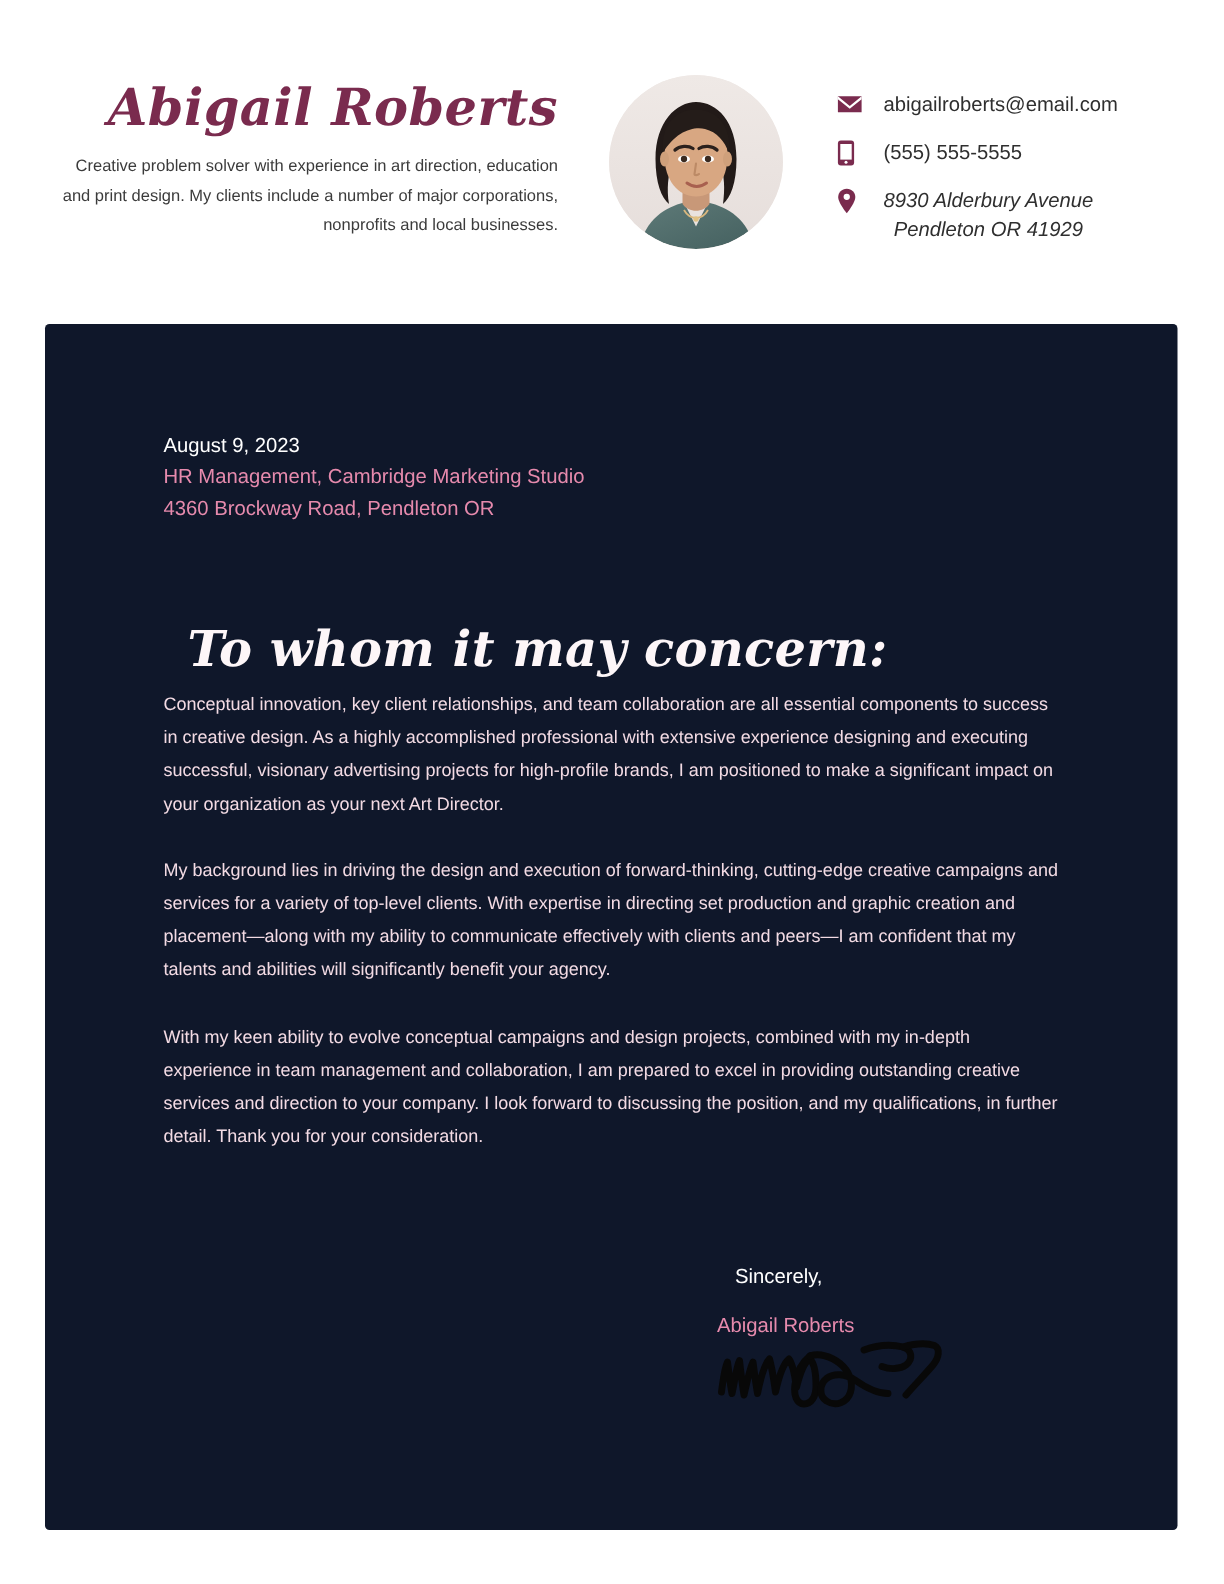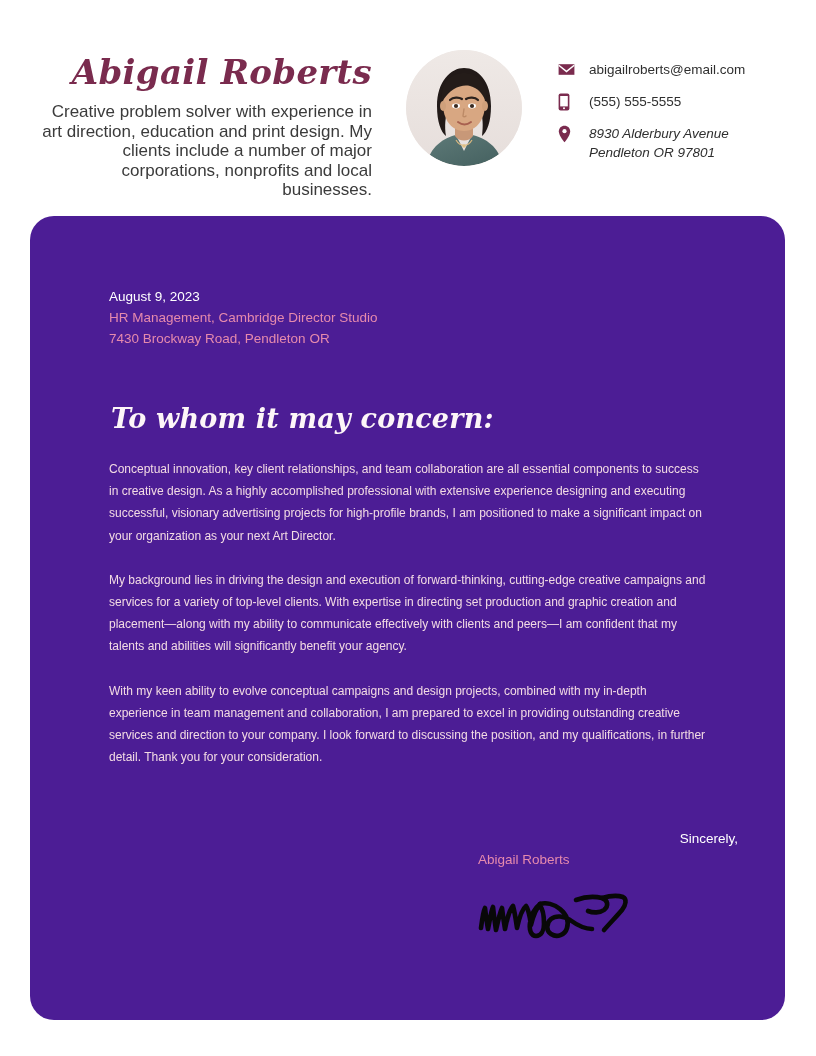--- a/index.html
+++ b/index.html
@@ -39,21 +39,21 @@
     font-weight: bold;
     font-size: 34px;
     line-height: 40px;
     color: #7a2b4e;
     letter-spacing: 0.3px;
     margin: 0 0 10px 0;
     white-space: nowrap;
   }
 
   .tagline {
-    font-size: 17px;
+    font-size: 11px;
     line-height: 19.5px;
     color: #3b3b3b;
     margin: 0;
   }
 
   .photo-wrap {
     position: absolute;
     left: 406px;
     top: 50px;
     width: 116px;
@@ -67,20 +67,21 @@
   .contact {
     position: absolute;
     left: 558px;
     top: 60px;
     width: 250px;
   }
   .contact-row {
     display: flex;
     align-items: flex-start;
     margin-bottom: 13px;
+    text-align: center;
   }
   .contact-row:last-child { margin-bottom: 0; font-style: italic; }
   .c-icon {
     width: 22px;
     min-width: 22px;
     height: 17px;
     display: flex;
     align-items: center;
     justify-content: flex-start;
     margin-top: 1px;
@@ -93,22 +94,22 @@
   }
   .c-text .l2 { display: block; }
 
   
   .card {
     position: absolute;
     left: 30px;
     top: 216px;
     width: 755px;
     height: 804px;
-    background: #4c1d95;
-    border-radius: 24px;
+    background: #0f172a;
+    border-radius: 3px;
   }
 
   .meta {
     position: absolute;
     left: 79px;
     top: 70px;
     width: 600px;
   }
   .meta .date {
     font-size: 13.5px;
@@ -123,24 +124,24 @@
     margin: 0;
   }
 
   .salutation {
     position: absolute;
     left: 79px;
     top: 184px;
     font-family: "DejaVu Serif", "Liberation Serif", serif;
     font-style: italic;
     font-weight: bold;
-    font-size: 27px;
+    font-size: 33px;
     line-height: 34px;
     color: #fdf6f8;
-    margin: 2px;
+    margin: 16px;
     letter-spacing: 0.2px;
   }
 
   .body-copy {
     position: absolute;
     left: 79px;
     top: 242px;
     width: 598px;
   }
   .body-copy p {
@@ -154,22 +155,21 @@
   .signoff {
     position: absolute;
     left: 448px;
     top: 612px;
     width: 260px;
   }
   .signoff .sincerely {
     font-size: 13.5px;
     line-height: 21px;
     color: #ffffff;
-    margin: 0;
-    text-align: right;
+    margin: 12px;
   }
   .signoff .signer {
     font-size: 13.5px;
     line-height: 21px;
     color: #e68aad;
     margin: 0;
   }
   .signature {
     position: absolute;
     left: 446px;
@@ -264,33 +264,33 @@
 
     <div class="contact-row">
       <span class="c-icon">
         <svg width="13" height="18" viewBox="0 0 13 18">
           <path d="M6.5 0.8 C3.2 0.8 0.8 3.2 0.8 6.4 C0.8 10.4 6.5 17.2 6.5 17.2 C6.5 17.2 12.2 10.4 12.2 6.4 C12.2 3.2 9.8 0.8 6.5 0.8 Z" fill="#7a2b4e"></path>
           <circle cx="6.5" cy="6.2" r="2.1" fill="#ffffff"></circle>
         </svg>
       </span>
       <span class="c-text">
         <span>8930 Alderbury Avenue</span>
-        <span class="l2">Pendleton OR 97801</span>
+        <span class="l2">Pendleton OR 41929</span>
       </span>
     </div>
 
   </div>
 </div>
 
 <div class="card">
 
   <div class="meta">
     <p class="date">August 9, 2023</p>
-    <p class="recipient">HR Management, Cambridge Director Studio</p>
-    <p class="recipient">7430 Brockway Road, Pendleton OR</p>
+    <p class="recipient">HR Management, Cambridge Marketing Studio</p>
+    <p class="recipient">4360 Brockway Road, Pendleton OR</p>
   </div>
 
   <h2 class="salutation">To whom it may concern:</h2>
 
   <div class="body-copy">
     <p>Conceptual innovation, key client relationships, and team collaboration are all essential components to success in creative design. As a highly accomplished professional with extensive experience designing and executing successful, visionary advertising projects for high-profile brands, I am positioned to make a significant impact on your organization as your next Art Director.</p>
     <p>My background lies in driving the design and execution of forward-thinking, cutting-edge creative campaigns and services for a variety of top-level clients. With expertise in directing set production and graphic creation and placement—along with my ability to communicate effectively with clients and peers—I am confident that my talents and abilities will significantly benefit your agency.</p>
     <p>With my keen ability to evolve conceptual campaigns and design projects, combined with my in-depth experience in team management and collaboration, I am prepared to excel in providing outstanding creative services and direction to your company. I look forward to discussing the position, and my qualifications, in further detail. Thank you for your consideration.</p>
   </div>
 

